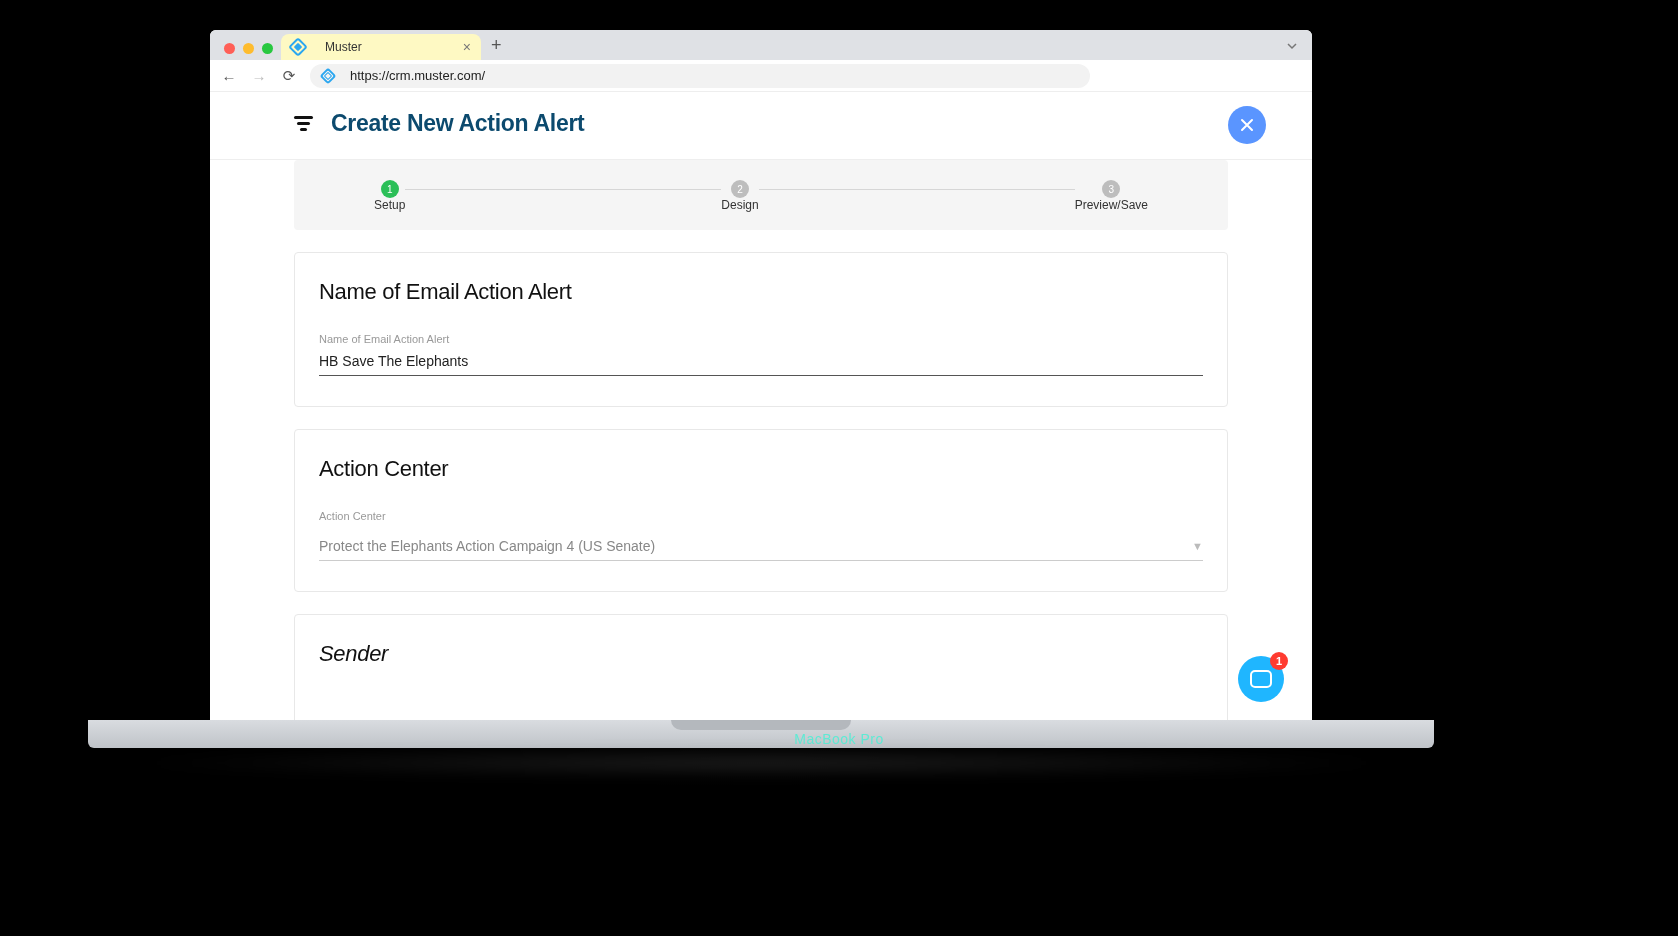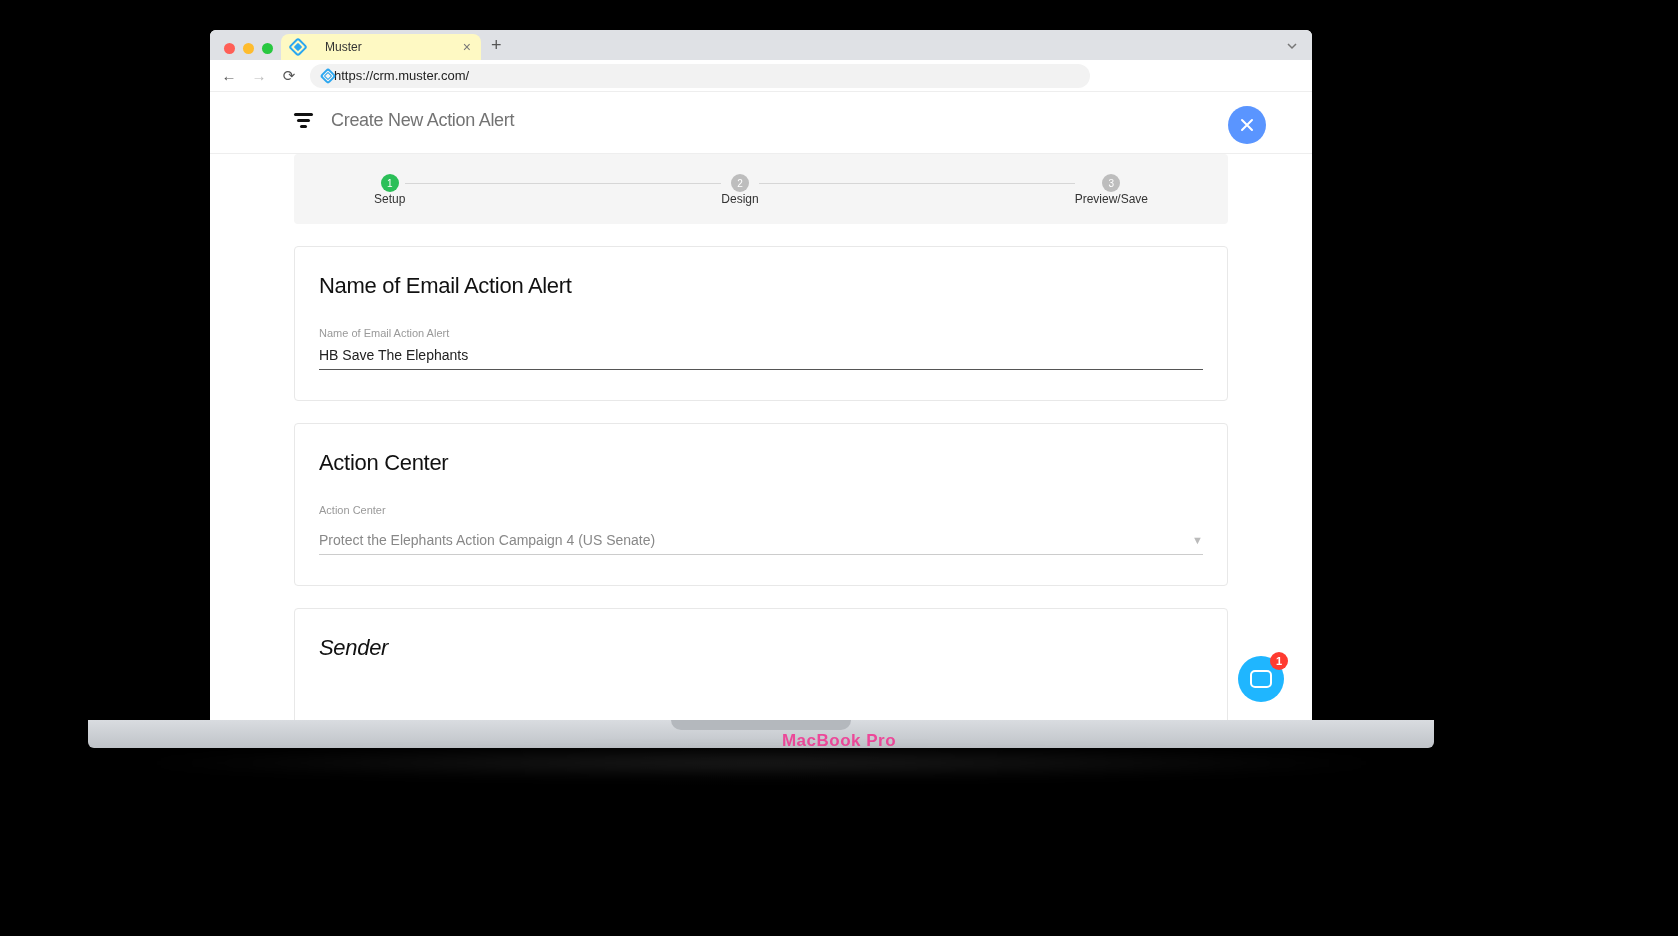--- a/index.html
+++ b/index.html
@@ -58,23 +58,23 @@
   width: 1282px;
   height: 30px;
   background: radial-gradient(ellipse at center, rgba(80,80,80,0.35), rgba(0,0,0,0) 70%);
   filter: blur(6px);
 }
 .laptop-brand {
   position: absolute;
   left: 50%;
   top: 731px;
   transform: translateX(-50%);
-  color: #ec4899;
-  font-size: 17px;
-  font-weight: 700;
+  color: #5eead4;
+  font-size: 14px;
+  font-weight: 400;
   letter-spacing: 0.5px;
 }
 
 
 .chrome-tabs {
   height: 30px;
   background: #dfe1e5;
   display: flex;
   align-items: flex-end;
   padding-left: 8px;
@@ -119,38 +119,38 @@
 .nav-btn { color: #555; width: 18px; text-align: center; cursor: pointer; font-size: 15px; }
 .nav-btn.dim { color: #bbb; }
 .urlbar {
   flex: 0 0 780px;
   background: #f2f2f2;
   border-radius: 18px;
   height: 24px;
   display: flex;
   align-items: center;
   padding: 0 12px;
-  gap: 0;
+  gap: 16px;
   font-size: 13px;
   color: #222;
 }
 
 
 .page { position: absolute; left:0; right:0; top:62px; bottom:0; background:#fff; overflow:hidden; }
 .page-header {
   display: flex;
   align-items: center;
   padding: 18px 46px 22px 84px;
   border-bottom: 1px solid #eee;
   position: relative;
 }
 .filter-icon { margin-right: 18px; display:flex; flex-direction:column; gap:3px; align-items:center; }
 .filter-icon span { display:block; height:3px; background:#111; border-radius:2px; }
 .filter-icon span:nth-child(1){width:19px;} .filter-icon span:nth-child(2){width:13px;} .filter-icon span:nth-child(3){width:7px;}
-.page-title { font-size: 18px; font-weight: 400; color:#737373; letter-spacing:-0.3px; }
+.page-title { font-size: 23px; font-weight: 700; color:#0c4a6e; letter-spacing:-0.3px; }
 .close-btn {
   position: absolute; right: 46px; top: 14px;
   width: 38px; height: 38px; border-radius: 50%;
   background: #5a95ff; display:flex; align-items:center; justify-content:center;
   color:#fff; font-size:18px; cursor:pointer;
 }
 
 .content-wrap { background:#fff; padding: 0 84px; height:100%; overflow:hidden; }
 
 .stepper {

